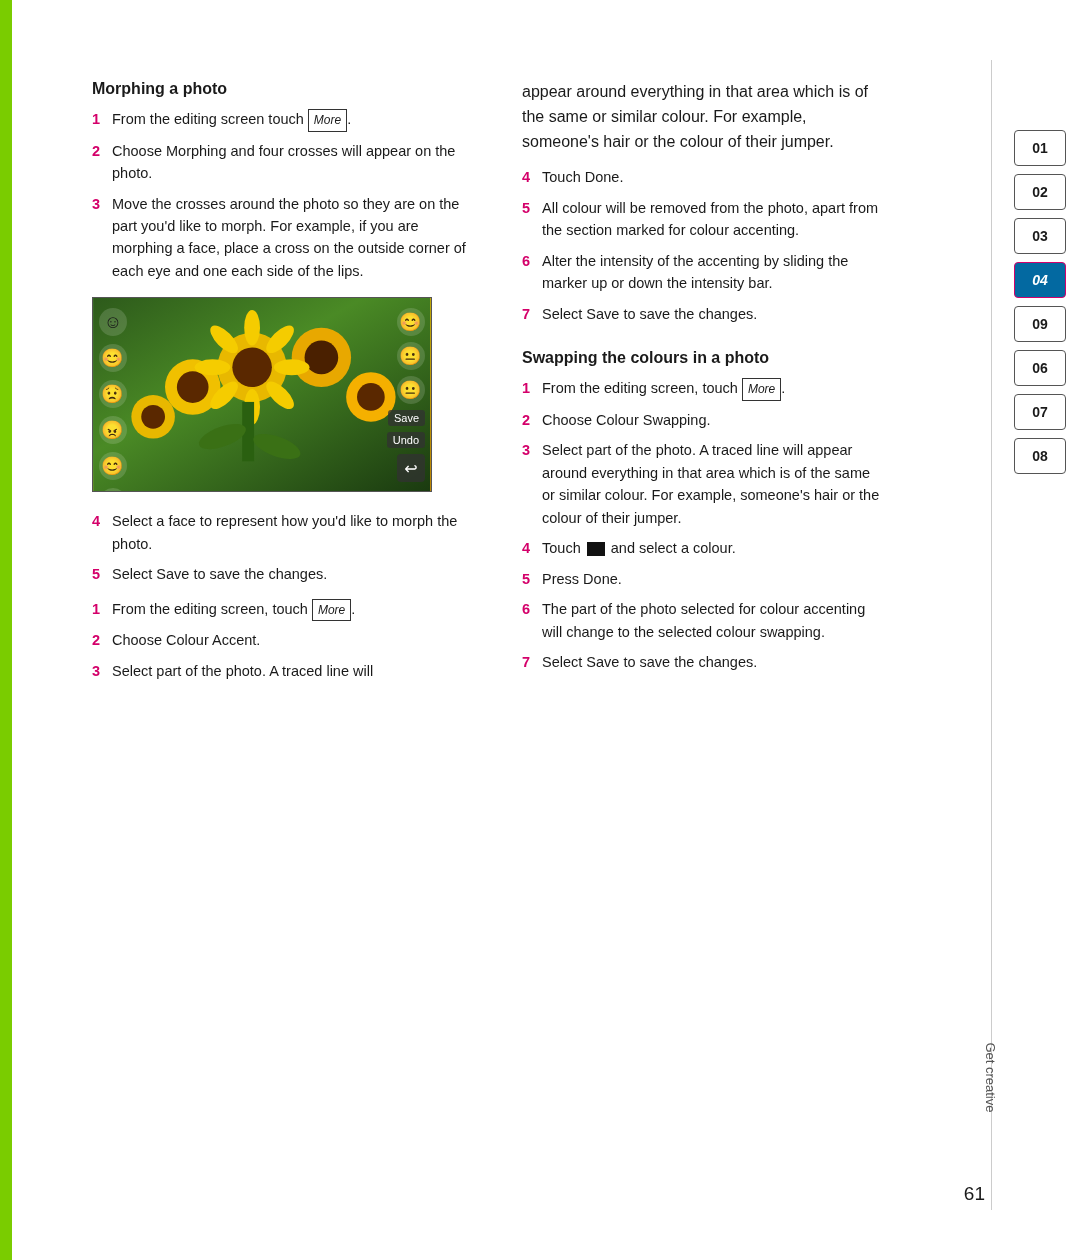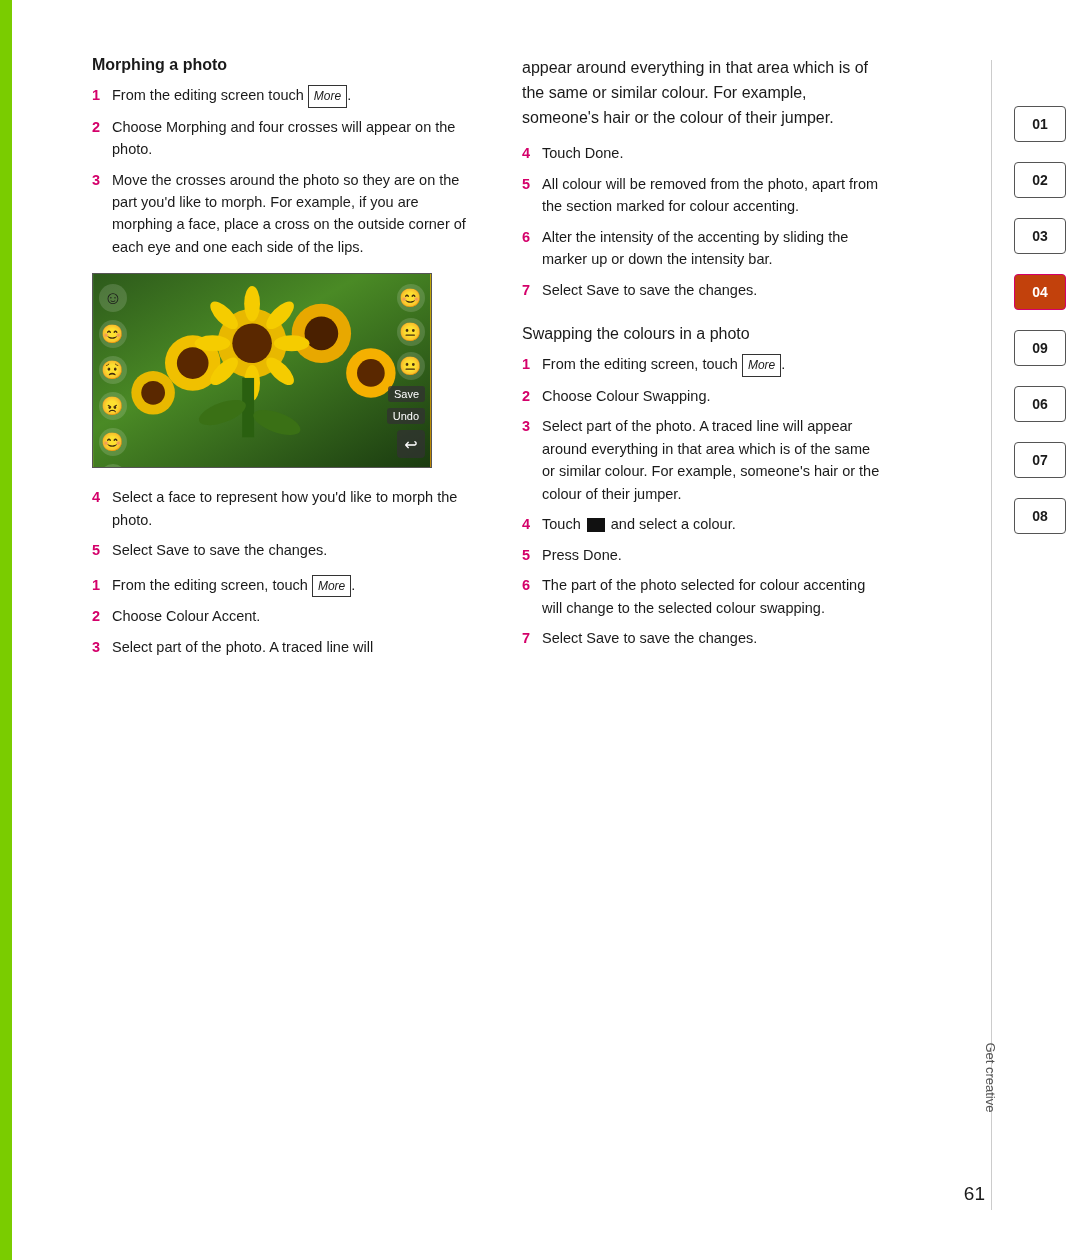--- a/index.html
+++ b/index.html
@@ -24,21 +24,21 @@
     .left-stripe {
       width: 12px;
       background: #7acc00;
       flex-shrink: 0;
     }
 
     
     .main-content {
       flex: 1;
       display: flex;
-      padding: 56px 0 60px 80px;
+      padding: 80px 0 60px 80px;
       position: relative;
     }
 
     
     .columns {
       flex: 1;
       display: flex;
       gap: 40px;
     }
 
@@ -53,34 +53,34 @@
       padding-right: 10px;
     }
 
     
     .right-sidebar {
       width: 80px;
       display: flex;
       flex-direction: column;
       align-items: center;
       padding-top: 50px;
-      gap: 12px;
+      gap: 0;
     }
 
     
     .section-heading {
       font-size: 16px;
       font-weight: bold;
       margin-bottom: 10px;
       margin-top: 0;
     }
 
     .section-heading-sub {
       font-size: 16px;
-      font-weight: normal;
+      font-weight: bold;
       margin-bottom: 10px;
       margin-top: 24px;
     }
 
     
     .body-text {
       font-size: 16px;
       line-height: 1.55;
       margin-bottom: 12px;
     }
@@ -211,23 +211,24 @@
       align-items: center;
       justify-content: center;
       font-size: 14px;
       font-weight: bold;
       margin-bottom: 8px;
       background: white;
       color: #1a1a1a;
     }
 
     .chapter-tab.active {
-      background: #c2410c;
+      background: #0369a1;
       color: white;
       border-color: #d4006a;
+      font-style: italic;
     }
 
     
     .rotated-text {
       position: absolute;
       right: 90px;
       bottom: 140px;
       transform: rotate(90deg);
       transform-origin: right center;
       font-size: 13px;

